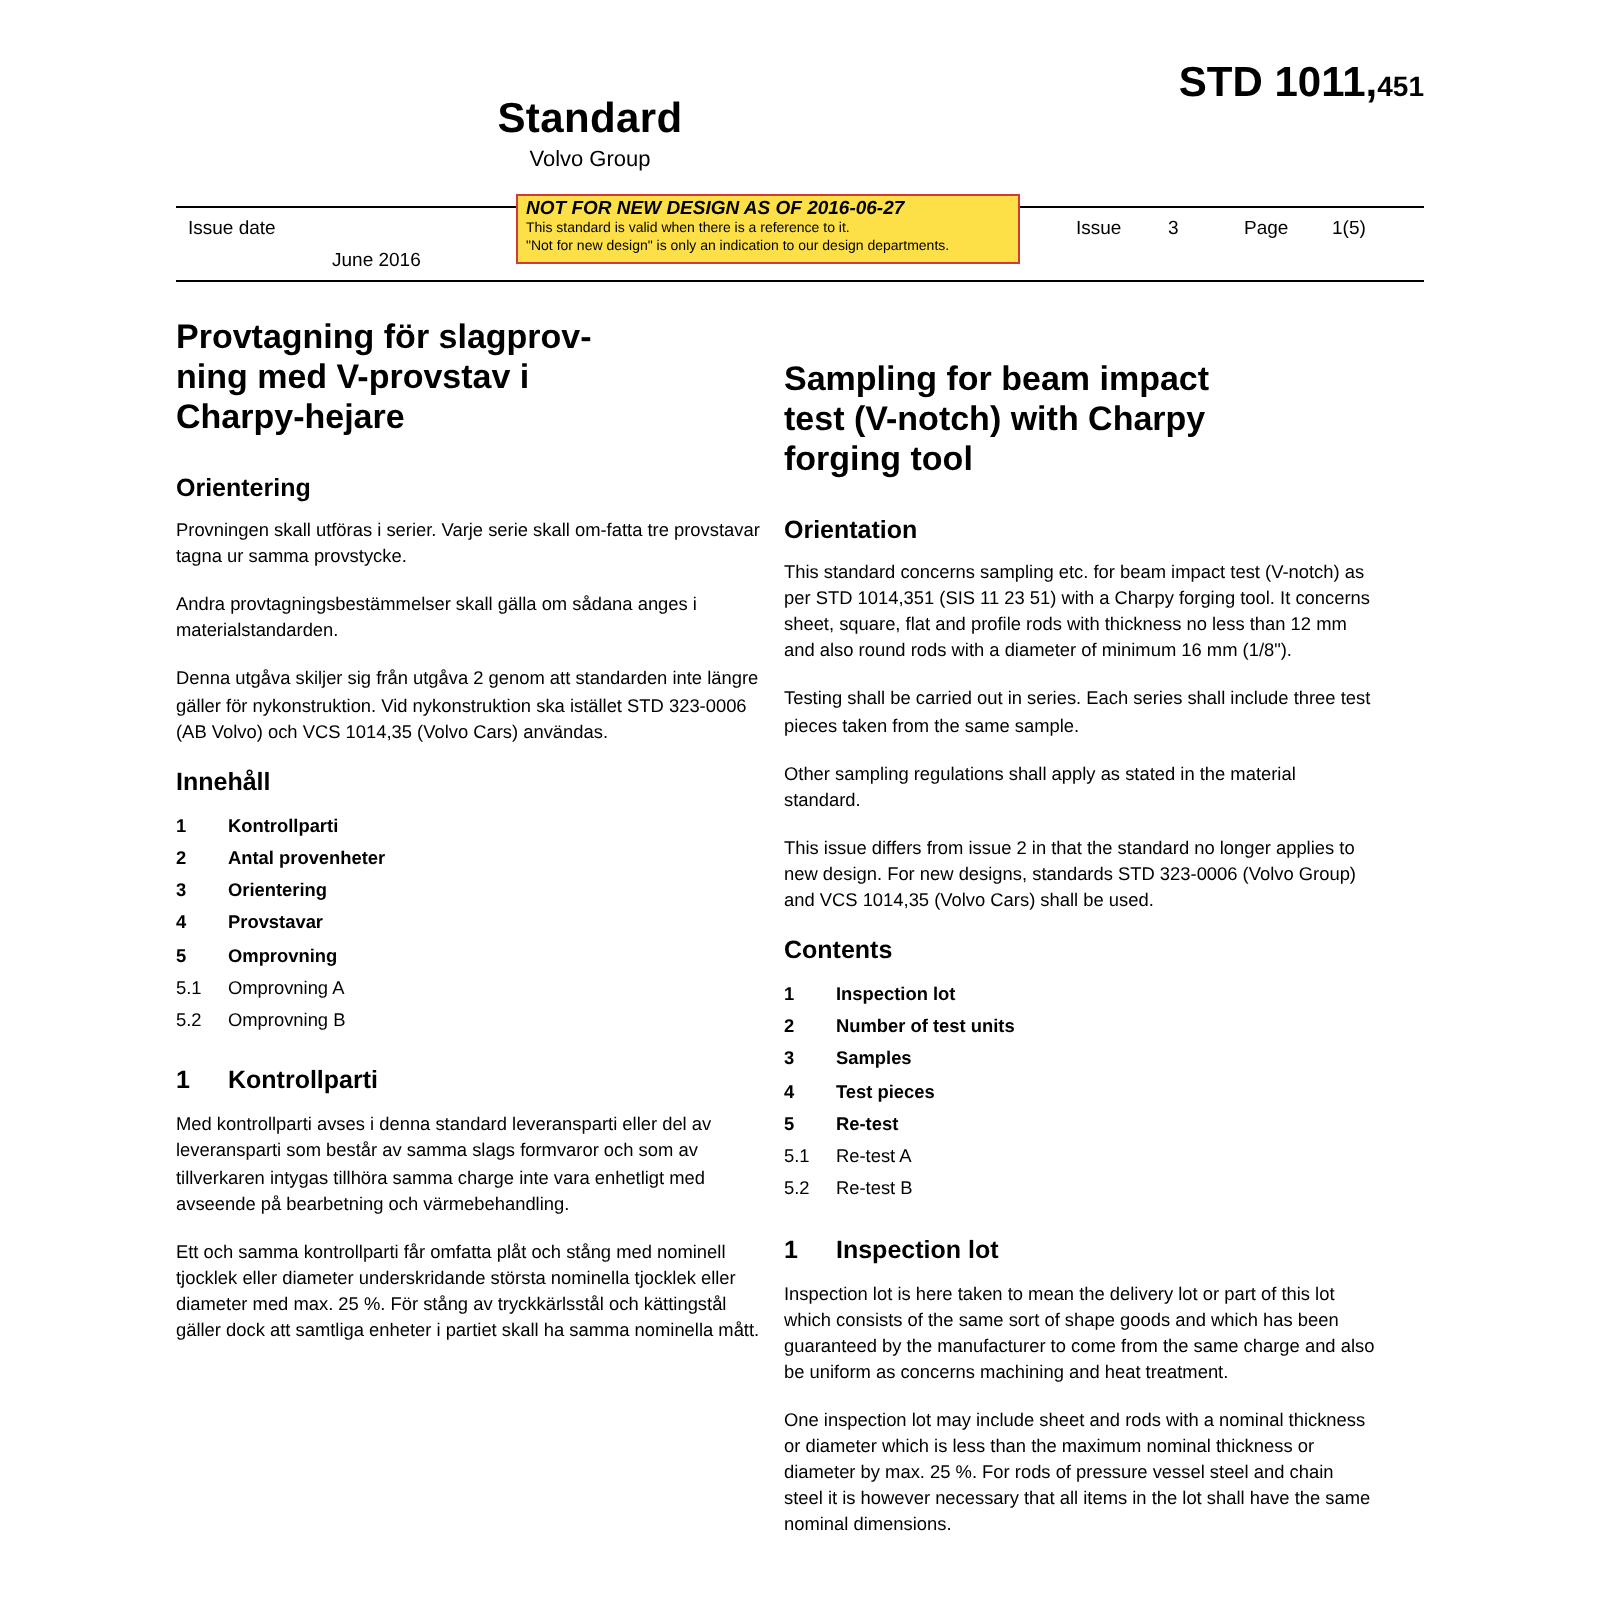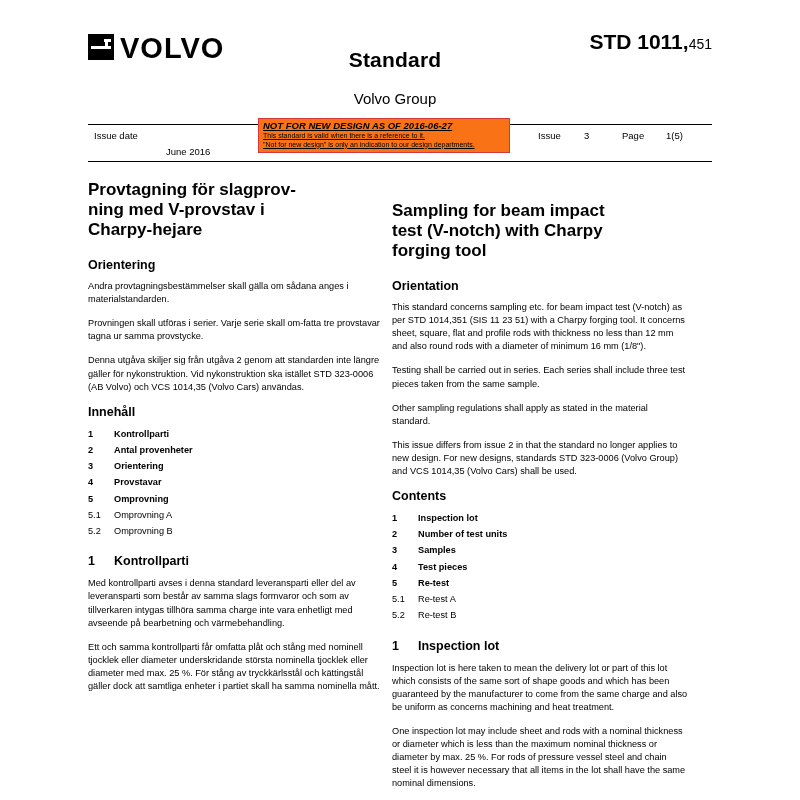--- a/index.html
+++ b/index.html
@@ -47,34 +47,34 @@
     padding-top: 4px;
   }
   .doc-title {
     font-size: 21px;
     font-weight: bold;
     letter-spacing: 0.2px;
     line-height: 1.05;
     margin-top: 21px;
   }
   .doc-subtitle {
-    font-size: 15px;
-    margin-top: 19px;
+    font-size: 11px;
+    margin-top: 3px;
   }
   .std-number {
     width: 210px;
     text-align: right;
     font-size: 21px;
     font-weight: bold;
     padding-top: 6px;
     white-space: nowrap;
   }
   .std-number .suffix {
     font-size: 14px;
-    font-weight: normal;
+    font-weight: bold;
     margin-top: 36px;
   }
 
   
   .meta-bar {
     position: relative;
     margin: 17px 8px 0 8px;
     border-top: 1px solid #000;
     border-bottom: 1px solid #000;
     height: 36px;
@@ -93,24 +93,23 @@
     flex: 1;
     position: relative;
     padding: 0 6px;
   }
   .notice-box {
     position: absolute;
     left: 2px;
     top: -7px;
     width: 252px;
     border: 1px solid #d03a3a;
-    background: #f97316;
+    background: #fde047;
     padding: 2px 4px 3px 4px;
     box-sizing: border-box;
-    text-decoration: underline;
   }
   .notice-title {
     font-size: 9.5px;
     font-weight: bold;
     font-style: italic;
     color: #000;
     line-height: 1.15;
   }
   .notice-line {
     font-size: 7px;
@@ -168,30 +167,20 @@
   }
   .numbered-head .n { width: 26px; flex: none; }
 </style>
 </head>
 <body>
 
 <div class="page">
   <div class="sheet">
 
     <div class="masthead">
-      <div class="logo-wrap">
-        <svg class="volvo-logo" width="180" height="34" viewBox="0 0 180 34">
-          <rect x="0" y="4" width="26" height="26" fill="#000"></rect>
-          <g fill="#fff" transform="translate(3,9)">
-            <rect x="0" y="7" width="20" height="3"></rect>
-            <polygon points="13,0 20,0 20,3 17,3 17,7 14,7 14,3 13,3"></polygon>
-          </g>
-          <text x="32" y="28" font-family="Liberation Sans, sans-serif" font-size="29" font-weight="bold" fill="#000" letter-spacing="1">VOLVO</text>
-        </svg>
-      </div>
       <div class="title-block">
         <div class="doc-title">Standard</div>
         <div class="doc-subtitle">Volvo Group</div>
       </div>
       <div class="std-number">
         <span>STD 1011,</span><span class="suffix">451</span>
       </div>
     </div>
 
     <div class="meta-bar">
@@ -211,22 +200,22 @@
     </div>
 
     <div class="columns">
 
       <div class="col">
         <h1 class="sec-title" style="white-space:pre-line;">Provtagning för slagprov-
 ning med V-provstav i
 Charpy-hejare</h1>
 
         <h2 class="sub-title">Orientering</h2>
+        <p class="body">Provningen skall utföras i serier. Varje serie skall om-fatta tre provstavar tagna ur samma provstycke.</p>
         <p class="body">Andra provtagningsbestämmelser skall gälla om sådana anges i materialstandarden.</p>
-        <p class="body">Provningen skall utföras i serier. Varje serie skall om-fatta tre provstavar tagna ur samma provstycke.</p>
         <p class="body">Denna utgåva skiljer sig från utgåva 2 genom att standarden inte längre gäller för nykonstruktion. Vid nykonstruktion ska istället STD 323-0006 (AB Volvo) och VCS 1014,35 (Volvo Cars) användas.</p>
 
         <h2 class="sub-title">Innehåll</h2>
         <div class="toc">
           <div class="toc-row bold">
             <span class="toc-num">1</span>
             <span class="toc-label">Kontrollparti</span>
           </div>
           <div class="toc-row bold">
             <span class="toc-num">2</span>

